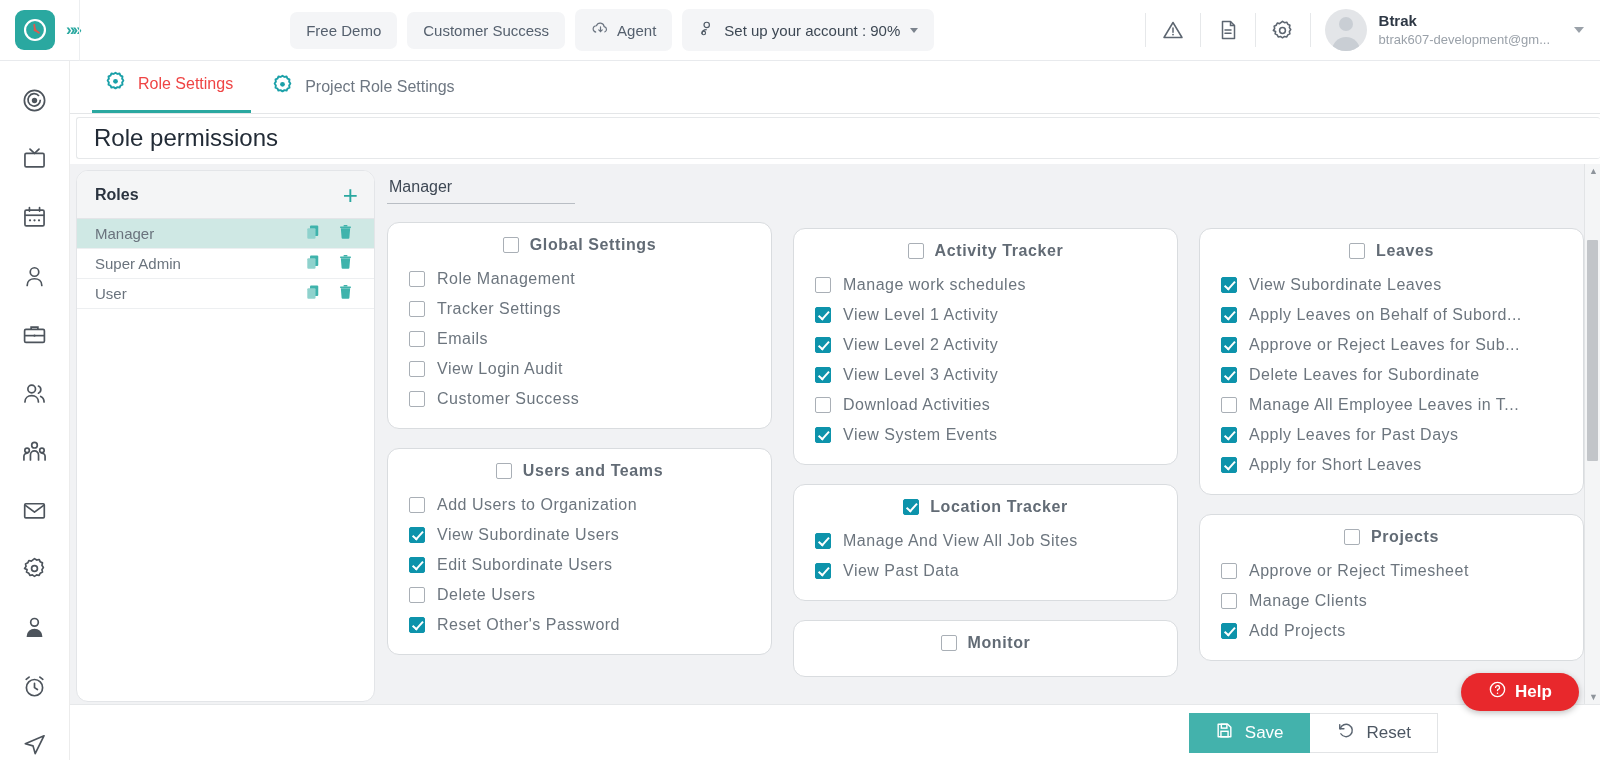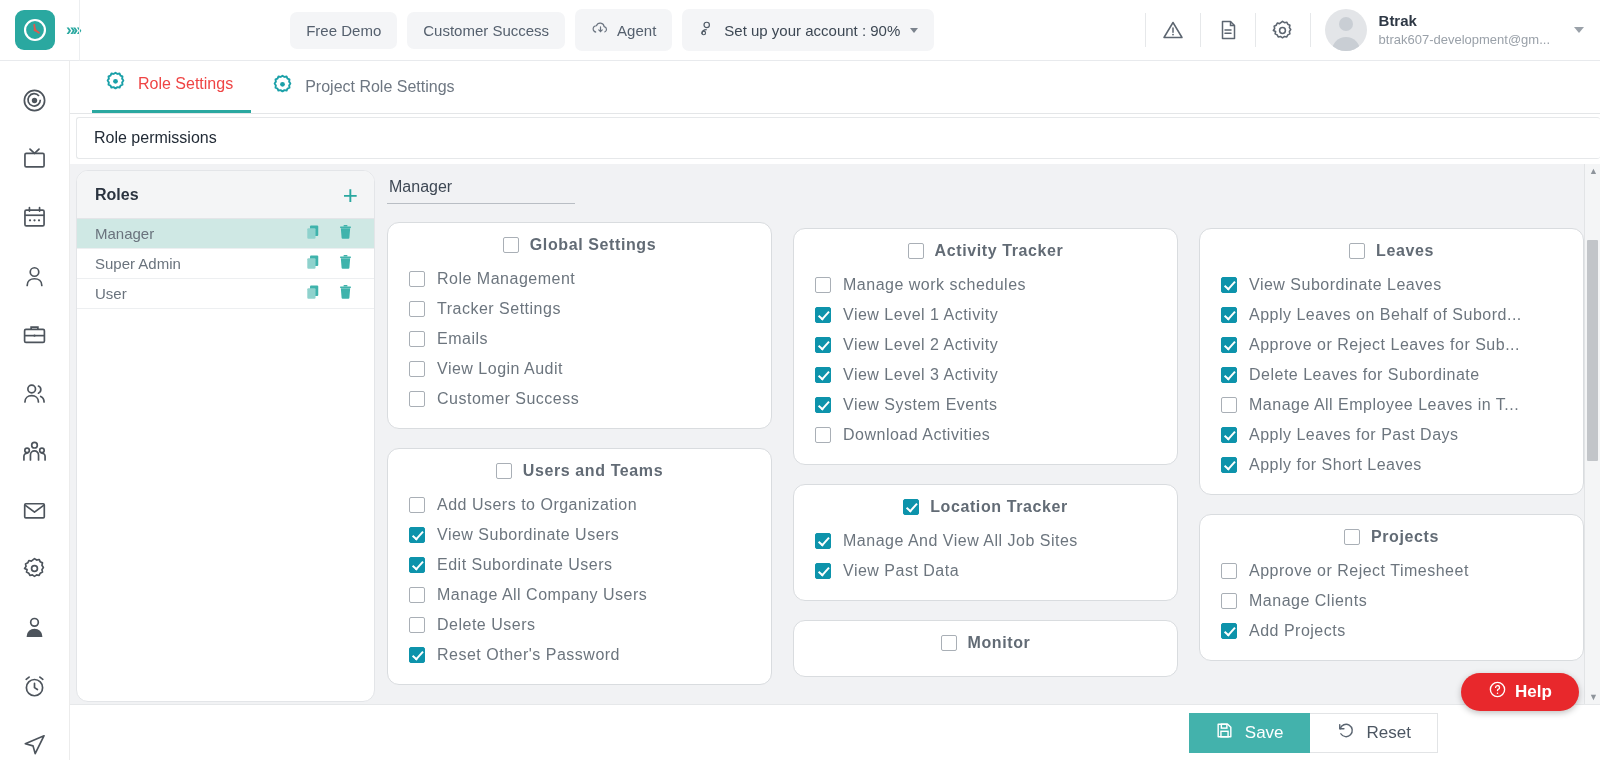--- a/index.html
+++ b/index.html
@@ -61,21 +61,21 @@
   .tab-label { font-size:16px; color:#6e7782; }
   .tab.active { border-bottom:3px solid #2aa8a0; }
   .tab.active .tab-label { color:#ef4444; }
 
   
   .titlecard {
     position:absolute; left:76px; top:117px; width:1524px; height:42px;
     background:#fff; border:1px solid #e6e8ea; border-right:none; border-radius:3px;
     display:flex; align-items:center; padding-left:17px;
   }
-  .titlecard span { font-size:16px; color:#222b36; }
+  .titlecard span { font-size:24px; color:#222b36; }
 
   
   .content { position:absolute; left:70px; top:164px; width:1530px; height:540px; background:#f1f2f4; }
 
   .roles-panel {
     position:absolute; left:6px; top:6px; width:299px; height:532px;
     background:#fff; border:1px solid #e3e5e8; border-radius:12px; overflow:hidden;
   }
   .roles-head {
     height:48px; background:#f4f5f6; border-bottom:1px solid #e3e5e8;
@@ -455,24 +455,20 @@
               <div class="perm">
                 <span class="cb on"></span>
                 <span class="perm-label">View Subordinate Users</span>
               </div>
               <div class="perm">
                 <span class="cb on"></span>
                 <span class="perm-label">Edit Subordinate Users</span>
               </div>
               <div class="perm">
                 <span class="cb"></span>
-                <span class="perm-label">Manage All Company Users</span>
-              </div>
-              <div class="perm">
-                <span class="cb"></span>
                 <span class="perm-label">Delete Users</span>
               </div>
               <div class="perm">
                 <span class="cb on"></span>
                 <span class="perm-label">Reset Other's Password</span>
               </div>
             </div>
           </div>
         <div class="col c2" id="col2">
             <div class="card">
@@ -490,26 +486,26 @@
               </div>
               <div class="perm">
                 <span class="cb on"></span>
                 <span class="perm-label">View Level 2 Activity</span>
               </div>
               <div class="perm">
                 <span class="cb on"></span>
                 <span class="perm-label">View Level 3 Activity</span>
               </div>
               <div class="perm">
+                <span class="cb"></span>
+                <span class="perm-label">Download Activities</span>
+              </div>
+              <div class="perm">
                 <span class="cb on"></span>
                 <span class="perm-label">View System Events</span>
-              </div>
-              <div class="perm">
-                <span class="cb"></span>
-                <span class="perm-label">Download Activities</span>
               </div>
             </div>
             <div class="card">
               <div class="card-title">
                 <span class="cb on"></span>
                 <span>Location Tracker</span>
               </div>
               <div class="perm">
                 <span class="cb on"></span>
                 <span class="perm-label">Manage And View All Job Sites</span>

